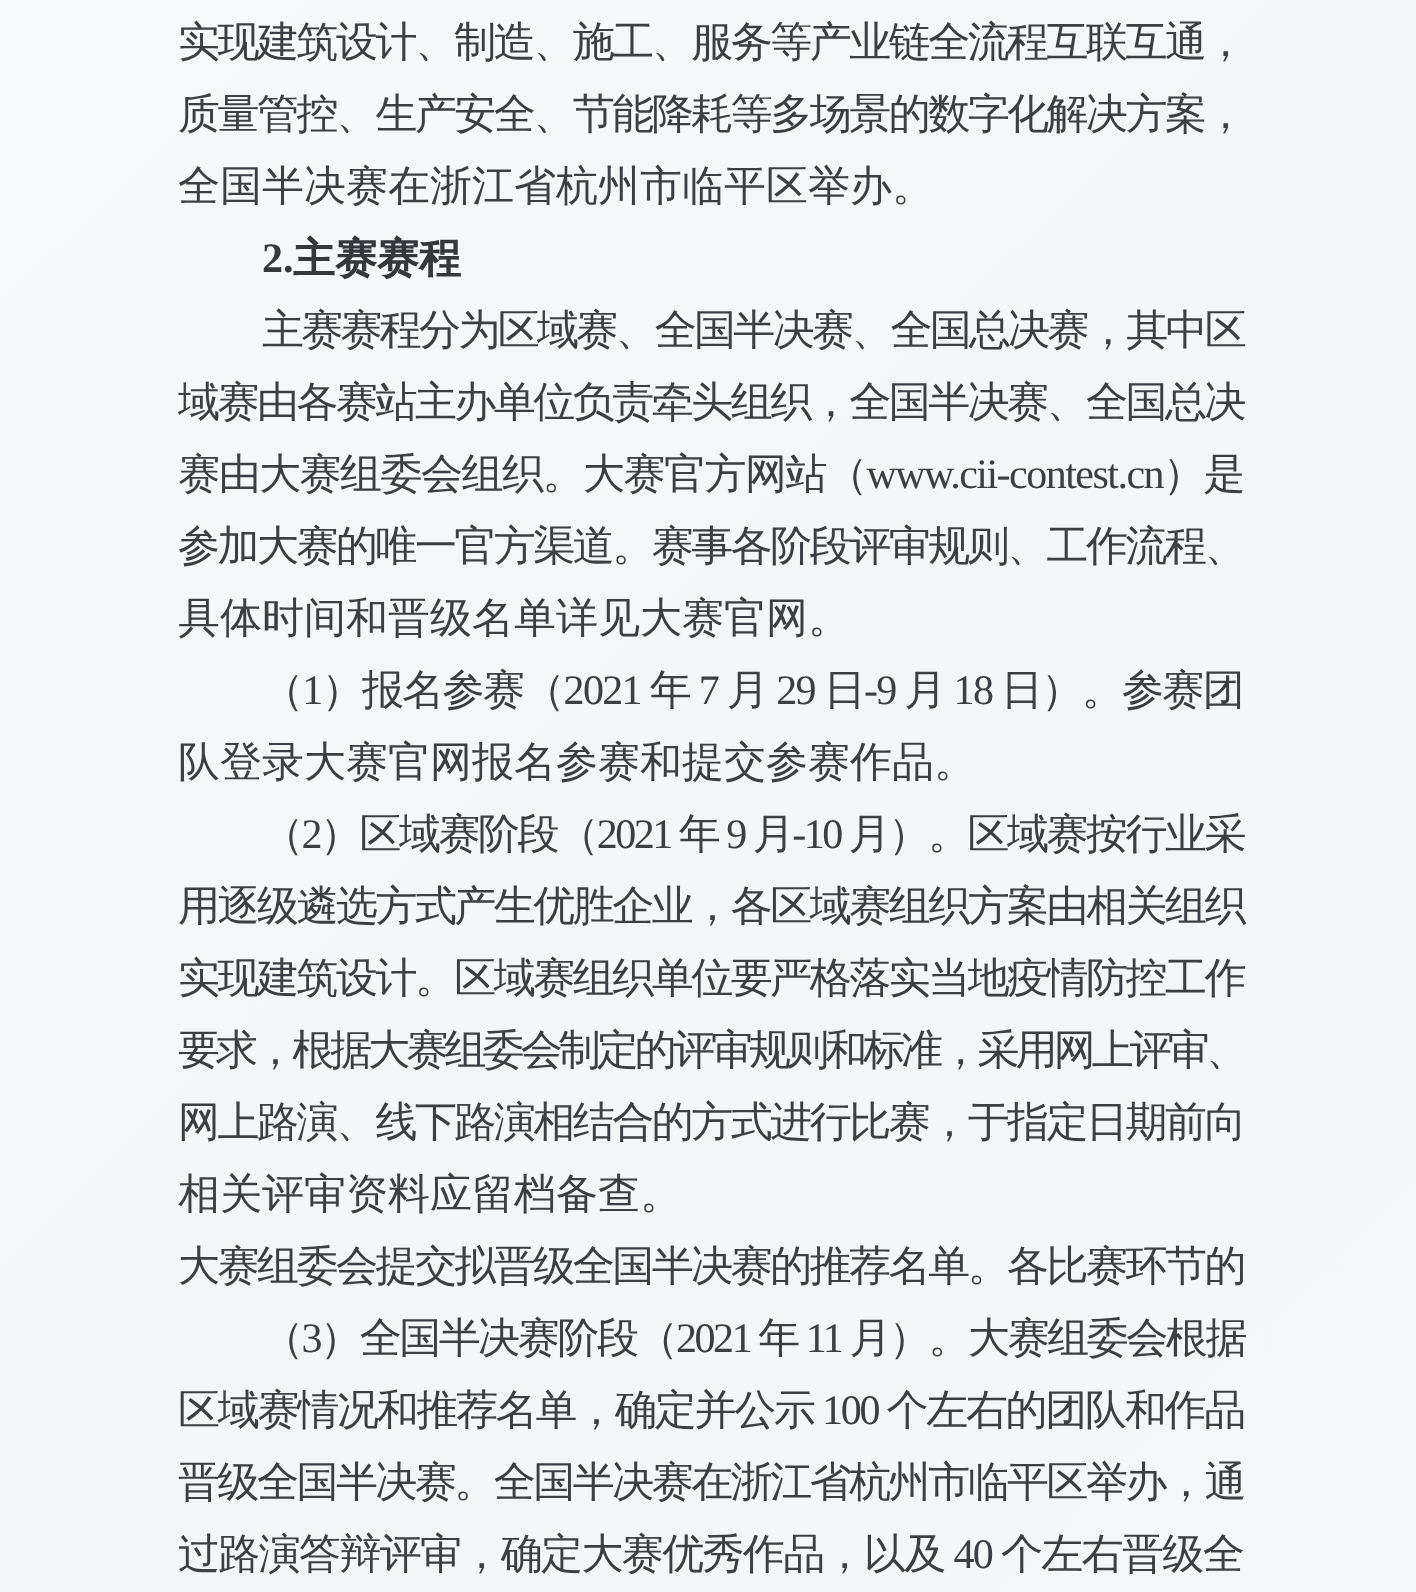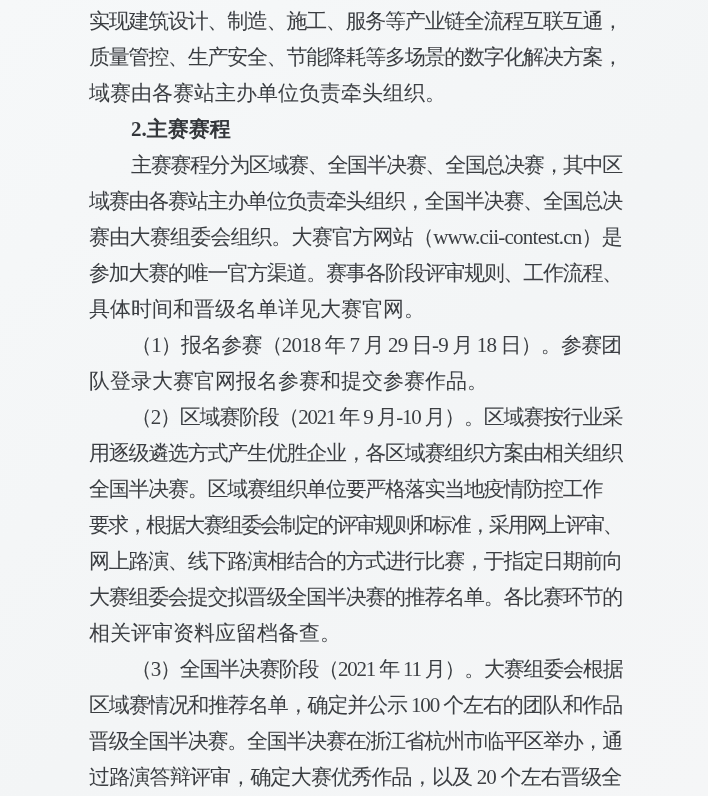--- a/index.html
+++ b/index.html
@@ -40,34 +40,34 @@
     color: #34373b;
   }
 </style>
 </head>
 <body>
 
 <div class="page">
   <div class="doc-body">
       <div class="line" style="letter-spacing: -1.259px;">实现建筑设计、制造、施工、服务等产业链全流程互联互通，</div>
       <div class="line" style="letter-spacing: -1.259px;">质量管控、生产安全、节能降耗等多场景的数字化解决方案，</div>
-      <div class="line">域赛由各赛站主办单位负责牵头组织。</div>
+      <div class="line">全国半决赛在浙江省杭州市临平区举办。</div>
       <div class="line bold indent">2.主赛赛程</div>
       <div class="line indent" style="letter-spacing: -1.36px;">主赛赛程分为区域赛、全国半决赛、全国总决赛，其中区</div>
       <div class="line" style="letter-spacing: -1.259px;">域赛由各赛站主办单位负责牵头组织，全国半决赛、全国总决</div>
       <div class="line" style="letter-spacing: -0.757px; text-align: right;">赛由大赛组委会组织。大赛官方网站（www.cii-contest.cn）是</div>
       <div class="line" style="letter-spacing: -1.259px;">参加大赛的唯一官方渠道。赛事各阶段评审规则、工作流程、</div>
       <div class="line">具体时间和晋级名单详见大赛官网。</div>
-      <div class="line indent" style="letter-spacing: -0.838px;">（1）报名参赛（2018 年 7 月 29 日-9 月 18 日）。参赛团</div>
+      <div class="line indent" style="letter-spacing: -0.838px;">（1）报名参赛（2021 年 7 月 29 日-9 月 18 日）。参赛团</div>
       <div class="line">队登录大赛官网报名参赛和提交参赛作品。</div>
       <div class="line indent" style="letter-spacing: -1.242px; text-align: center;">（2）区域赛阶段（2021 年 9 月-10 月）。区域赛按行业采</div>
       <div class="line" style="letter-spacing: -1.259px;">用逐级遴选方式产生优胜企业，各区域赛组织方案由相关组织</div>
-      <div class="line" style="letter-spacing: -1.259px;">全国半决赛。区域赛组织单位要严格落实当地疫情防控工作</div>
+      <div class="line" style="letter-spacing: -1.259px;">实现建筑设计。区域赛组织单位要严格落实当地疫情防控工作</div>
       <div class="line" style="letter-spacing: -1.964px;">要求，根据大赛组委会制定的评审规则和标准，采用网上评审、</div>
       <div class="line" style="letter-spacing: -1.259px;">网上路演、线下路演相结合的方式进行比赛，于指定日期前向</div>
+      <div class="line">相关评审资料应留档备查。</div>
       <div class="line" style="letter-spacing: -1.259px;">大赛组委会提交拟晋级全国半决赛的推荐名单。各比赛环节的</div>
-      <div class="line">相关评审资料应留档备查。</div>
       <div class="line indent" style="letter-spacing: -1.226px;">（3）全国半决赛阶段（2021 年 11 月）。大赛组委会根据</div>
       <div class="line" style="letter-spacing: -1.133px;">区域赛情况和推荐名单，确定并公示 100 个左右的团队和作品</div>
       <div class="line" style="letter-spacing: -1.259px;">晋级全国半决赛。全国半决赛在浙江省杭州市临平区举办，通</div>
-      <div class="line" style="letter-spacing: -0.828px;">过路演答辩评审，确定大赛优秀作品，以及 20 个左右晋级全</div>
+      <div class="line" style="letter-spacing: -0.828px;">过路演答辩评审，确定大赛优秀作品，以及 40 个左右晋级全</div>
     </div>
 </div>
 
 </body></html>

